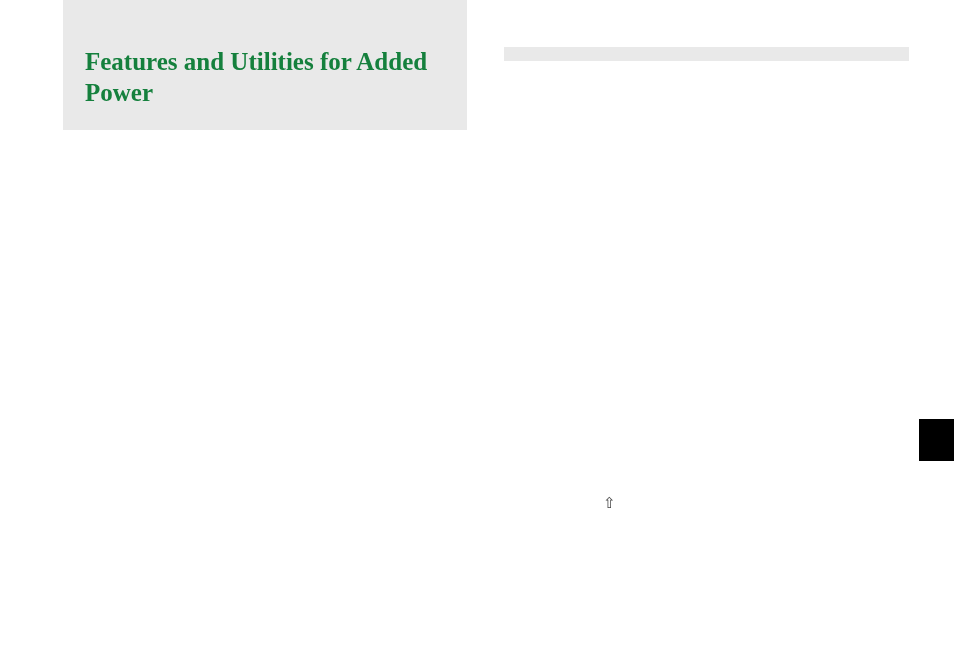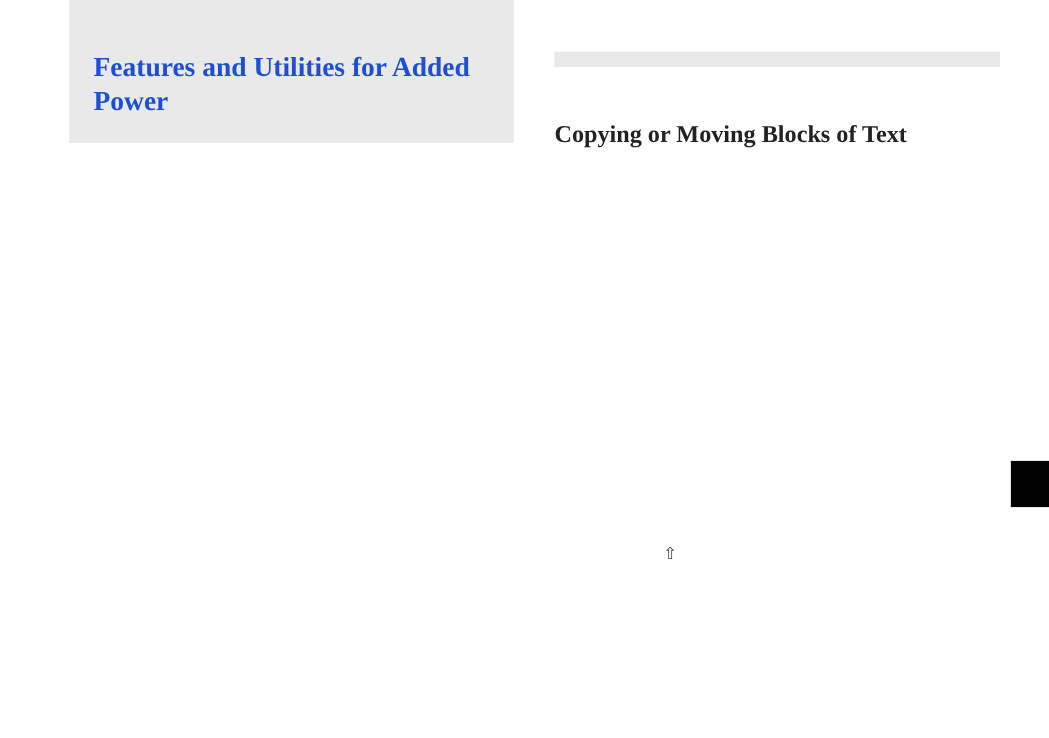--- a/index.html
+++ b/index.html
@@ -21,21 +21,21 @@
       width: 404px;
       height: 130px;
       background: #e9e9e9;
       padding: 30px 22px 22px 22px;
       display: flex;
       align-items: flex-end;
     }
     .left-heading {
       font-size: 25px;
       font-weight: bold;
-      color: #1d4ed8;
+      color: #15803d;
       line-height: 1.25;
     }
     .right-column {
       position: absolute;
       left: 504px;
       top: 47px;
       width: 405px;
     }
     .right-bar {
       width: 100%;
@@ -67,18 +67,17 @@
   </style>
 </head>
 <body>
 
 <div class="left-column">
   <h1 class="left-heading">Features and Utilities for Added Power</h1>
 </div>
 
 <div class="right-column">
   <div class="right-bar"></div>
-  <h2 class="right-heading">Copying or Moving Blocks of Text</h2>
 </div>
 
 <div class="right-side-block"></div>
 
 <div class="up-arrow">⇧</div>
 
 </body></html>

